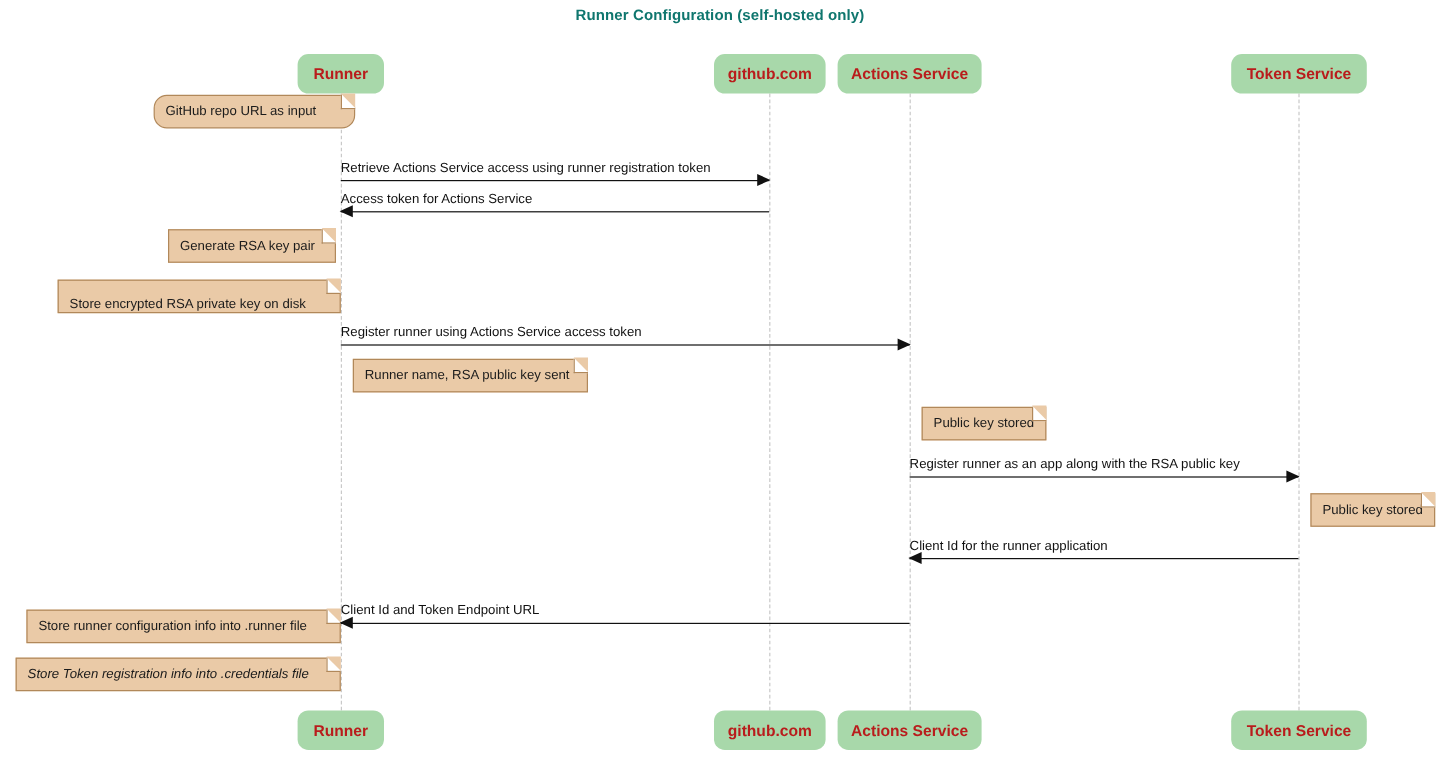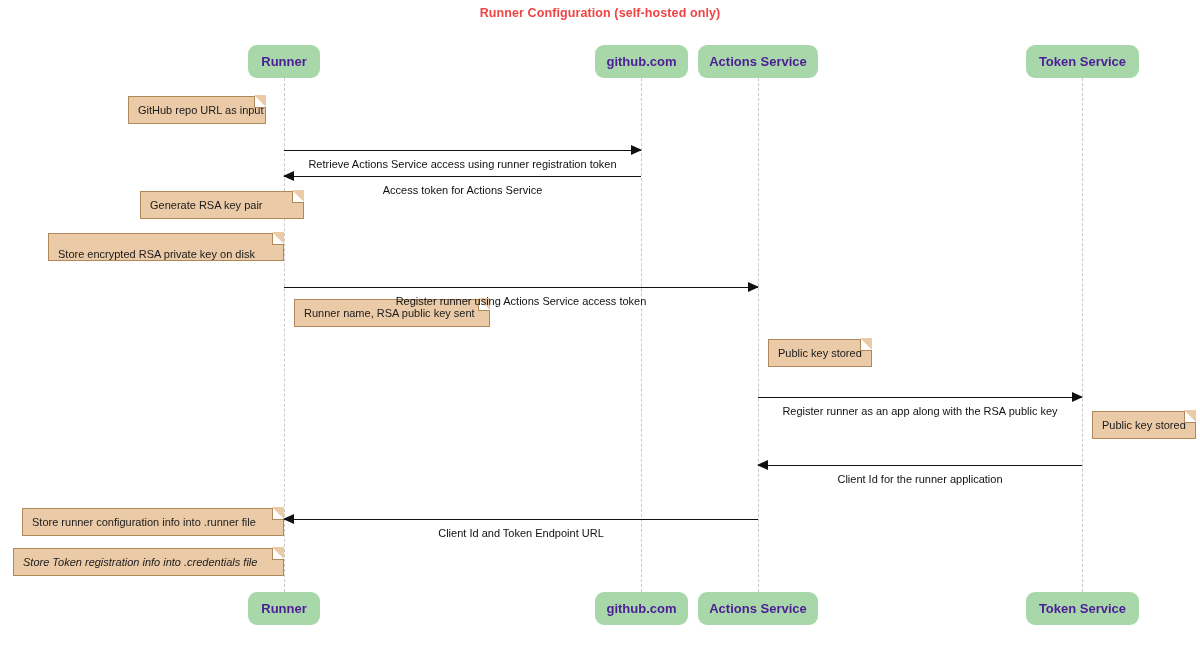--- a/index.html
+++ b/index.html
@@ -18,21 +18,21 @@
 
   
   .diagram-title {
     position: absolute;
     left: 0;
     top: 6px;
     width: 1200px;
     text-align: center;
     font-size: 12.5px;
     font-weight: bold;
-    color: #ef4444;
+    color: #0f766e;
     letter-spacing: 0.1px;
   }
 
   
   .lifeline {
     position: absolute;
     width: 0;
     border-left: 1.4px dashed #c9c9c9;
     top: 78px;
     height: 514px;
@@ -40,21 +40,21 @@
 
   
   .participant {
     position: absolute;
     height: 33px;
     background: #a8d8aa;
     border-radius: 9px;
     display: flex;
     align-items: center;
     justify-content: center;
-    color: #4c1d95;
+    color: #b91c1c;
     font-size: 13px;
     font-weight: bold;
     white-space: nowrap;
     box-sizing: border-box;
     padding: 0 8px;
   }
 
   
   .note {
     position: absolute;
@@ -118,25 +118,23 @@
   }
   .message.left .head {
     left: -1px;
     border-right: 11px solid #111111;
   }
   .message .msg-label {
     position: absolute;
     left: 0;
     right: 0;
     top: -16px;
-    text-align: center;
     font-size: 11px;
     color: #111111;
     white-space: nowrap;
-    margin-top: 24px;
   }
 </style>
 </head>
 <body>
 
 <div id="canvas">
 
   <div class="diagram-title">Runner Configuration (self-hosted only)</div>
 
   <div class="lifeline" style="left:284px;"></div>
@@ -163,26 +161,26 @@
   <div class="participant" style="left:595px; top:592px; width:93px;">
     <span>github.com</span>
   </div>
   <div class="participant" style="left:698px; top:592px; width:120px;">
     <span>Actions Service</span>
   </div>
   <div class="participant" style="left:1026px; top:592px; width:113px;">
     <span>Token Service</span>
   </div>
 
-  <div class="note" style="left:128px; top:96px; width:138px;">
+  <div class="note" style="left:128px; top:79px; width:168px;border-radius:11px;">
     <span>GitHub repo URL as input</span>
     <span class="fold"></span>
   </div>
 
-  <div class="note" style="left:140px; top:191px; width:164px;">
+  <div class="note" style="left:140px; top:191px; width:140px;">
     <span>Generate RSA key pair</span>
     <span class="fold"></span>
   </div>
 
   <div class="note" style="left:48px; top:233px; width:236px;align-items:flex-end;">
     <span>Store encrypted RSA private key on disk</span>
     <span class="fold"></span>
   </div>
 
   <div class="note" style="left:294px; top:299px; width:196px;">

